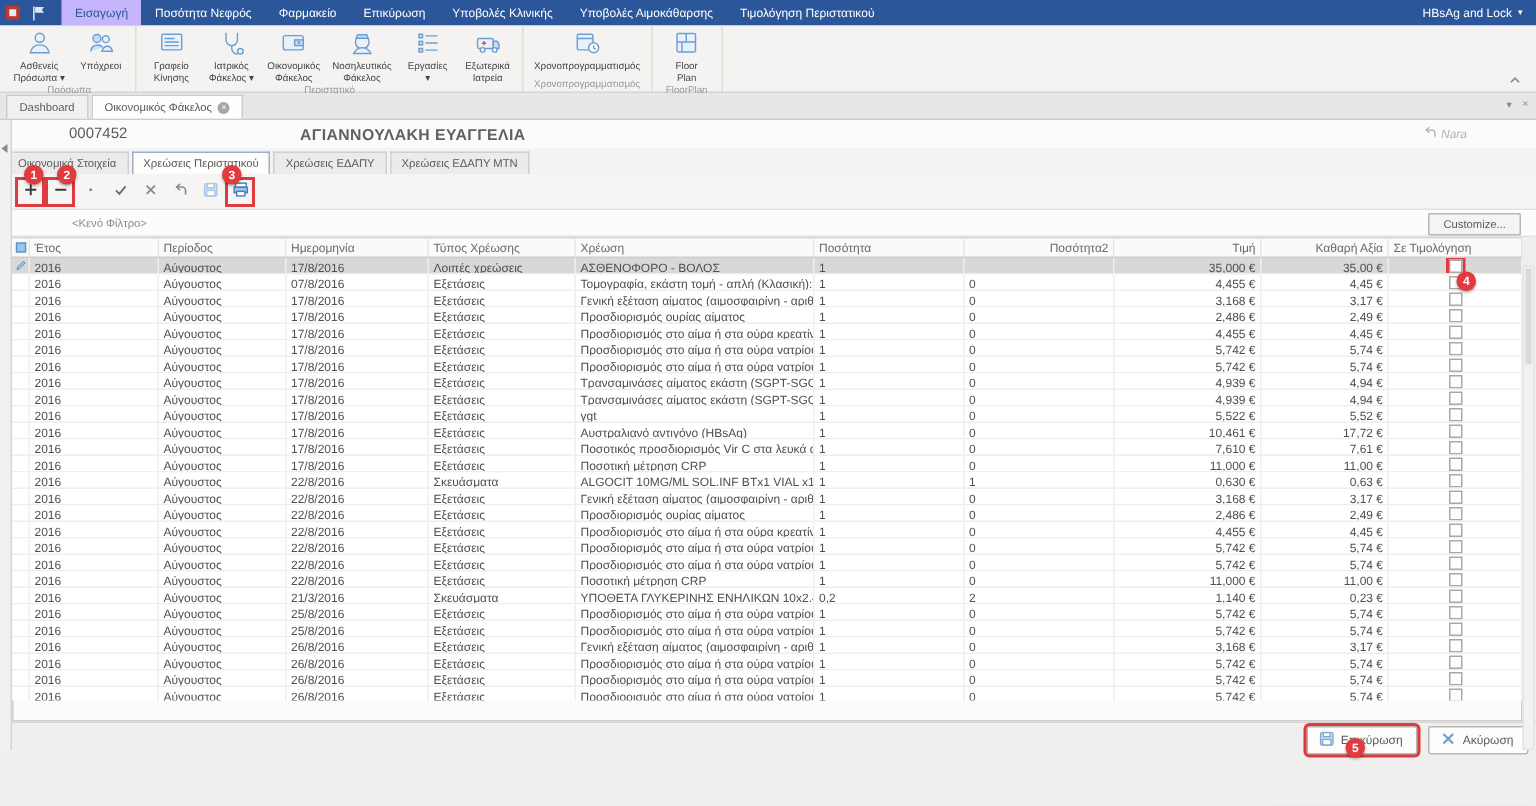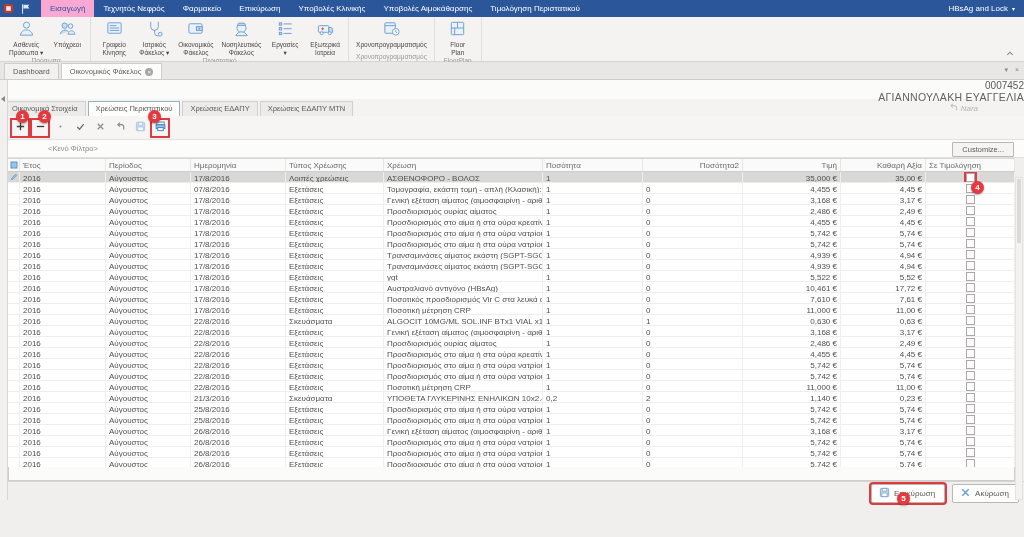--- a/index.html
+++ b/index.html
@@ -6,21 +6,21 @@
   body { font-family:"Liberation Sans", sans-serif; background:#d0d0d0; }
   .page { position:relative; width:1024px; height:537px; background:#f0efed; overflow:hidden;
           font-family:"Liberation Sans", sans-serif; font-size:8px; color:#4a4a4a; }
 
   
   .titlebar { height:17px; background:#2b579a; display:flex; align-items:stretch; color:#fff; }
   .qat { display:flex; align-items:center; padding:0 3px; gap:6px; }
   .qat svg { display:block; }
   .menu-tabs { display:flex; align-items:stretch; margin-left:6px; }
   .menu-tab { display:flex; align-items:center; padding:0 9px; font-size:8px; cursor:default; white-space:nowrap; }
-  .menu-tab.active { background:#f9a8d4; color:#2b579a; }
+  .menu-tab.active { background:#c4b5fd; color:#2b579a; }
   .logout { margin-left:auto; display:flex; align-items:center; gap:4px; padding-right:9px; font-size:8px; }
   .caret { font-size:6px; line-height:1; }
 
   
   .ribbon { height:45px; background:#f4f3f1; border-bottom:1px solid #d6d4d2; display:flex; position:relative; padding-left:2px; }
   .rgroup { display:flex; flex-direction:column; border-right:1px solid #e0deda; padding:1px 3px 0; }
   .rbuttons { display:flex; flex:1; align-items:flex-start; }
   .rbtn { display:flex; flex-direction:column; align-items:center; padding:1px 4px 0; min-width:40px; background:none; border:none; font-family:inherit; }
   .rbtn svg { width:19px; height:19px; }
   .rline { font-size:6.5px; line-height:1.25; color:#464646; text-align:center; white-space:nowrap; }
@@ -29,23 +29,23 @@
 
   
   .doctabs { height:18px; background:#e9e7e5; border-bottom:1px solid #cfcdcb; display:flex; align-items:flex-end; padding-left:4px; position:relative; }
   .doctab { height:16px; display:flex; align-items:center; gap:4px; padding:0 8px; margin-right:2px;
             background:#f3f1ef; border:1px solid #cfcdcb; border-bottom:none; font-size:7.5px; color:#5a5a5a; }
   .doctab.active { background:#fdfdfc; }
   .tabclose { width:8px; height:8px; border-radius:4px; background:#a9a7a5; color:#fff; font-size:6px; line-height:8px; text-align:center; }
   .doctab-controls { position:absolute; right:5px; top:4px; display:flex; gap:7px; color:#8a8886; font-size:7px; }
 
   
-  .patientbar { height:19px; background:#fbfbfa; display:flex; align-items:flex-end;flex-direction:column; }
+  .patientbar { height:19px; background:#fbfbfa; display:flex; align-items:center; }
   .pid { margin-left:46px; font-size:10px; color:#5a5a5a; }
-  .pname { margin-left:115px; font-size:10.5px; color:#606060; letter-spacing:.3px; }
+  .pname { margin-left:115px; font-size:10.5px; color:#606060; letter-spacing:.3px;font-weight:bold; }
   .nara { margin-left:auto; margin-right:46px; display:flex; align-items:center; gap:3px; color:#b5b3b1; font-style:italic; font-size:8px; }
 
   
   .subtabs { height:17px; background:#f4f3f1; display:flex; align-items:flex-end; padding-left:4px; gap:2px; }
   .subtab { padding:2px 7px 3px; background:#ecebe9; border:1px solid #d2d0ce; border-bottom:none; font-size:7.5px; color:#5a5a5a; white-space:nowrap; }
   .subtab.active { background:#fdfdfc; border-color:#9ab0c8; }
 
   
   .toolbar { height:24px; background:#f6f5f3; border-bottom:1px solid #e3e1df; display:flex; align-items:center; padding-left:12px; gap:4px; }
   .tbtn { width:16px; height:16px; display:flex; align-items:center; justify-content:center; background:none; border:none; }
@@ -106,21 +106,21 @@
         </span>
       <span>
           <svg width="12" height="12" viewBox="0 0 14 14">
             <path d="M3 1.5v11" stroke="#dce6f4" stroke-width="1.2"></path>
             <path d="M4 2h7l-1.8 2.2L11 6.5H4z" fill="#dce6f4"></path>
           </svg>
         </span>
     </div>
     <nav class="menu-tabs">
         <span class="menu-tab active">Εισαγωγή</span>
-        <span class="menu-tab">Τεχνητός Νεφρός</span>
+        <span class="menu-tab">Ποσότητα Νεφρός</span>
         <span class="menu-tab">Φαρμακείο</span>
         <span class="menu-tab">Επικύρωση</span>
         <span class="menu-tab">Υποβολές Κλινικής</span>
         <span class="menu-tab">Υποβολές Αιμοκάθαρσης</span>
         <span class="menu-tab">Τιμολόγηση Περιστατικού</span>
       </nav>
     <div class="logout">
       <span>HBsAg and Lock</span>
       <span class="caret">▾</span>
     </div>

